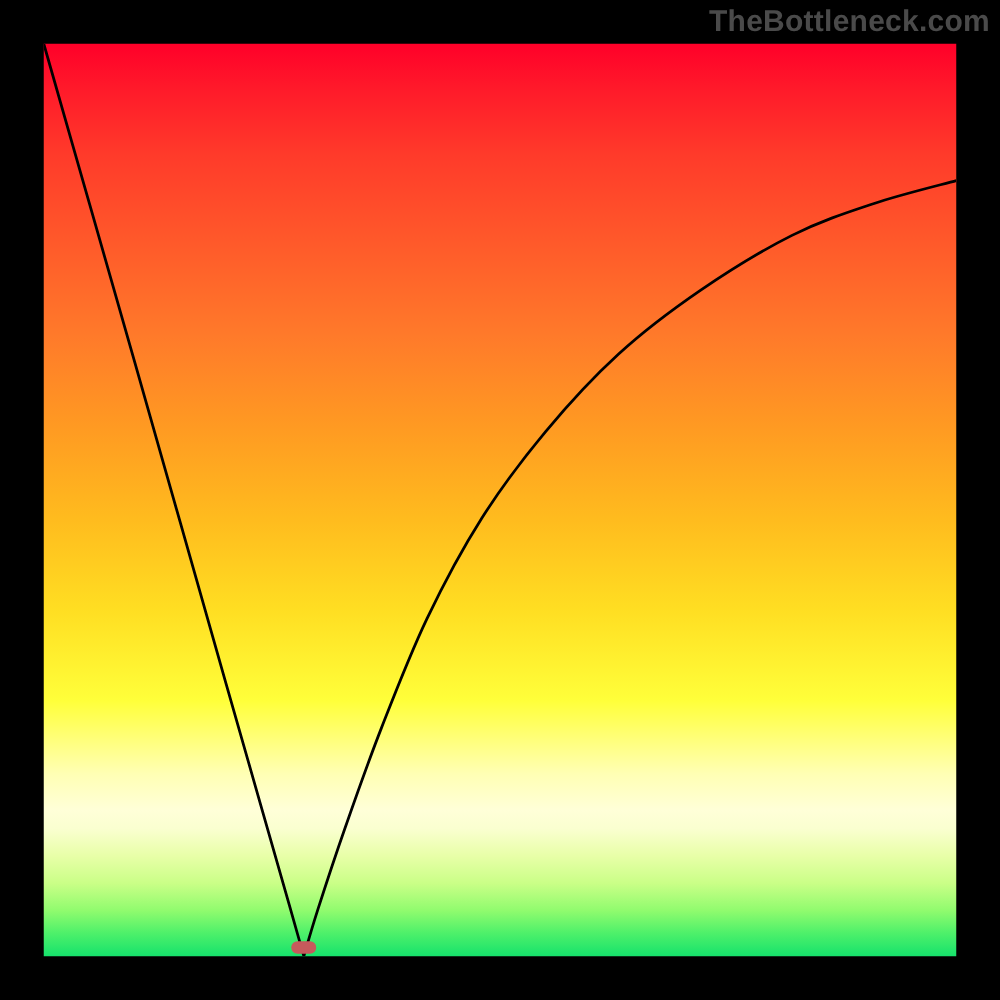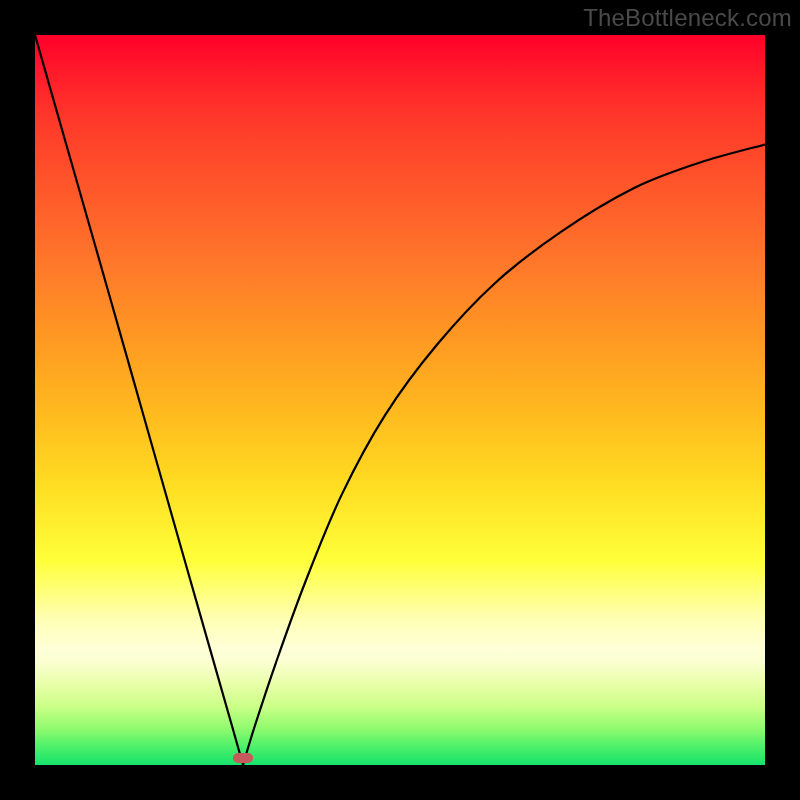--- a/index.html
+++ b/index.html
@@ -59,21 +59,21 @@
     height: 10px;
     border-radius: 6px;
     background: #c65a5c;
   }
   .attribution {
     position: absolute;
     top: 4px;
     right: 8px;
     color: #4a4a4a;
     font-size: 24px;
-    font-weight: 400;
+    font-weight: 700;
     letter-spacing: 0.2px;
   }
 </style>
 </head>
 <body>
 
 <div class="frame">
   <div class="attribution">TheBottleneck.com</div>
 
   <div class="plot-area">

